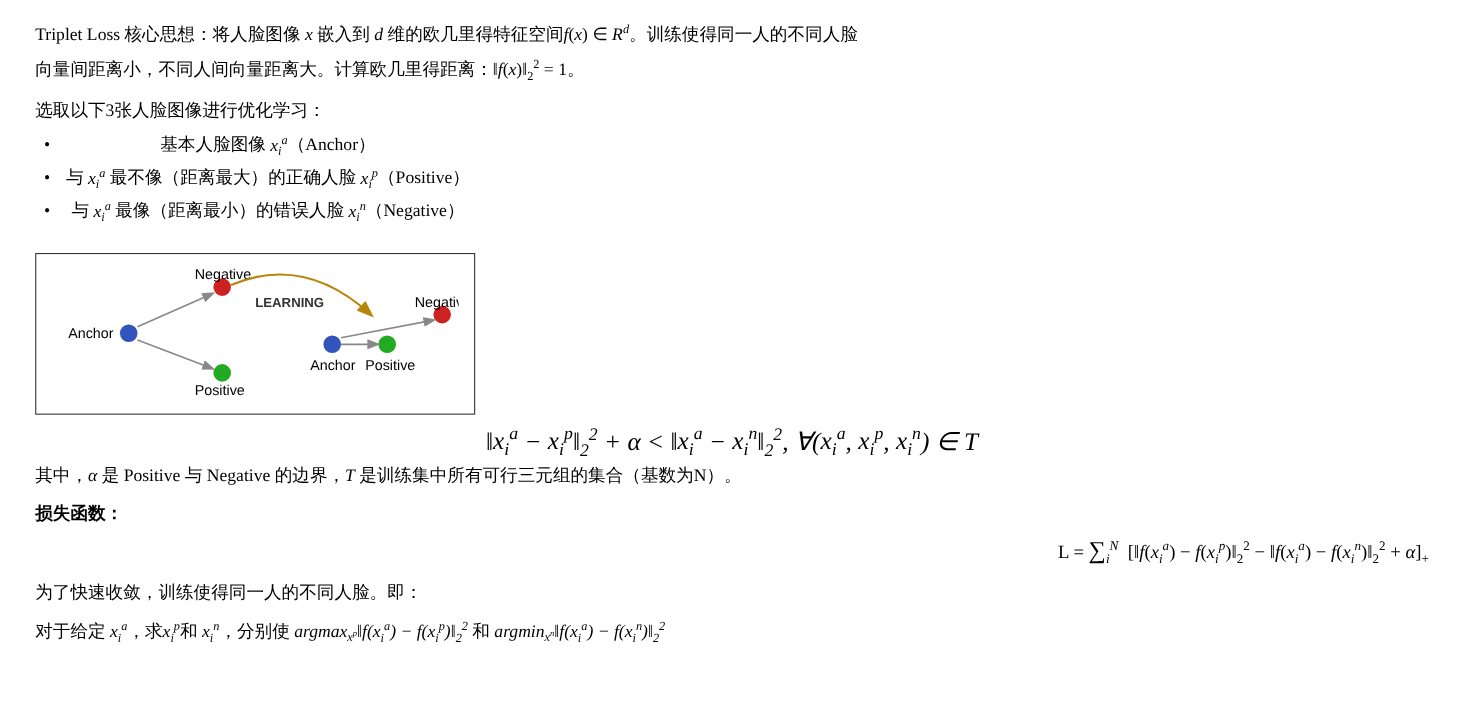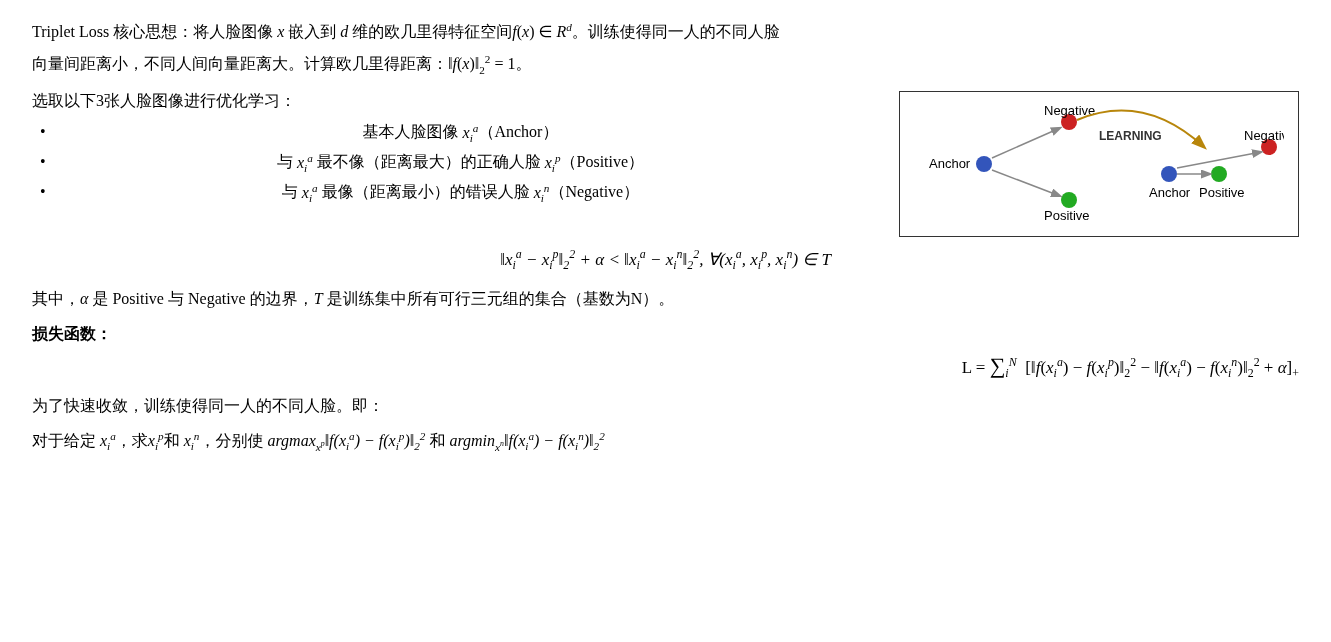--- a/index.html
+++ b/index.html
@@ -17,44 +17,45 @@
     }
     p {
       line-height: 1.7;
       margin-bottom: 4px;
     }
     .block {
       margin-bottom: 8px;
     }
     .intro-wrap {
       display: flex;
-      gap: 38px;
+      gap: 15px;
       align-items: flex-start;
       margin-bottom: 8px;
+      flex-direction: column;
     }
     .intro-text {
       flex: 1;
     }
     .diagram-box {
       border: 1.5px solid #333;
       padding: 10px 14px 10px 14px;
       min-width: 380px;
       max-width: 400px;
       margin-top: 4px;
       position: relative;
     }
     .diagram-svg-wrap {
       width: 370px;
       height: 120px;
     }
     .formula-center {
       text-align: center;
-      margin: 10px 0 12px 0;
+      margin: 10px 0 0 0;
       font-style: italic;
-      font-size: 17px;
+      font-size: 23px;
     }
     .loss-label {
       font-weight: bold;
     }
     .loss-formula {
       text-align: right;
       margin: 6px 0 10px 0;
       font-size: 17px;
     }
     .bullet-list {

